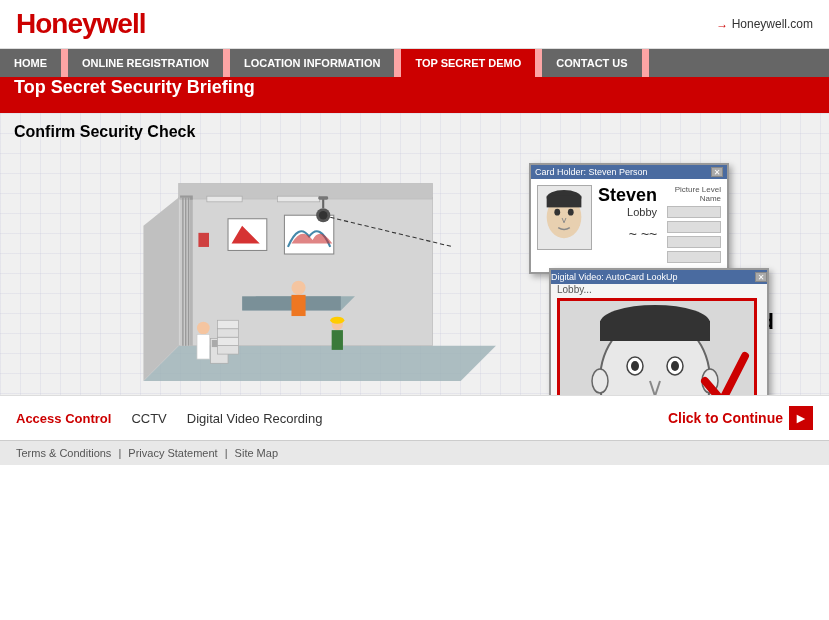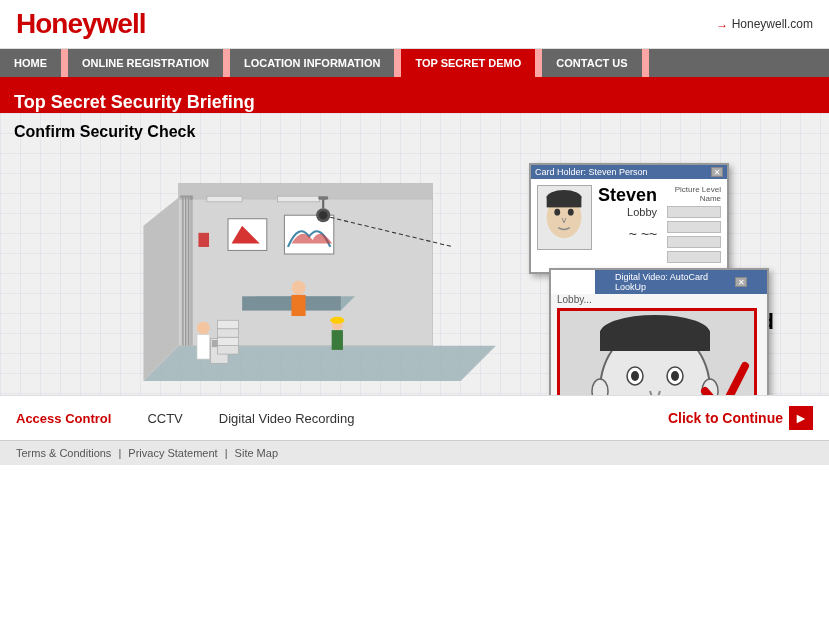--- a/index.html
+++ b/index.html
@@ -55,21 +55,21 @@
     }
     .nav-item.active {
       background: #cc0000;
     }
 
     
     #banner {
       background: #cc0000;
       height: 36px;
       display: flex;
-      align-items: flex-end;
+      align-items: flex-start;
       padding: 0 14px;
     }
     #banner-title {
       color: #fff;
       font-size: 18px;
       font-weight: bold;
     }
 
     
     #main {
@@ -191,25 +191,24 @@
       width: 220px;
       background: #fff;
       border: 2px solid #999;
       box-shadow: 3px 3px 6px rgba(0,0,0,0.3);
       z-index: 11;
     }
     #popup-face-titlebar {
       background: #4a6ba0;
       color: #fff;
       font-size: 9px;
-      padding: 2px 20px;
+      padding: 2px 0;
       display: flex;
       justify-content: space-between;
       align-items: center;
-      margin-left: 44px;
     }
     #popup-face-close {
       background: #aaa;
       color: #fff;
       font-size: 8px;
       width: 12px;
       height: 10px;
       display: flex;
       align-items: center;
       justify-content: center;
@@ -248,21 +247,21 @@
     #footer-links {
       display: flex;
       align-items: center;
       justify-content: space-between;
       padding: 10px 16px;
       background: #fff;
       border-top: 1px solid #ddd;
     }
     #footer-nav {
       display: flex;
-      gap: 36px;
+      gap: 20px;
       align-items: flex-start;
     }
     .footer-nav-item {
       font-size: 13px;
       cursor: pointer;
     }
     .footer-nav-item.active {
       color: #cc0000;
       font-weight: bold;
     }

